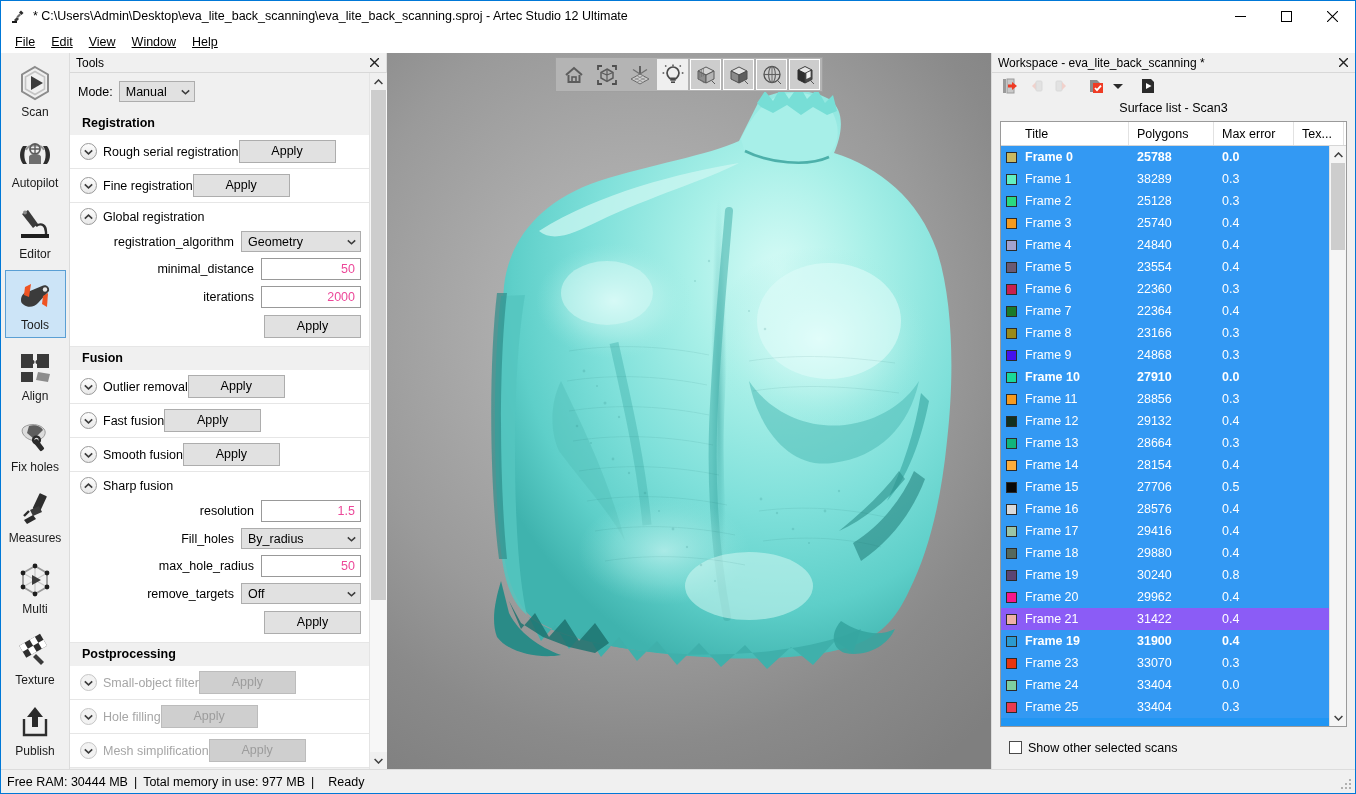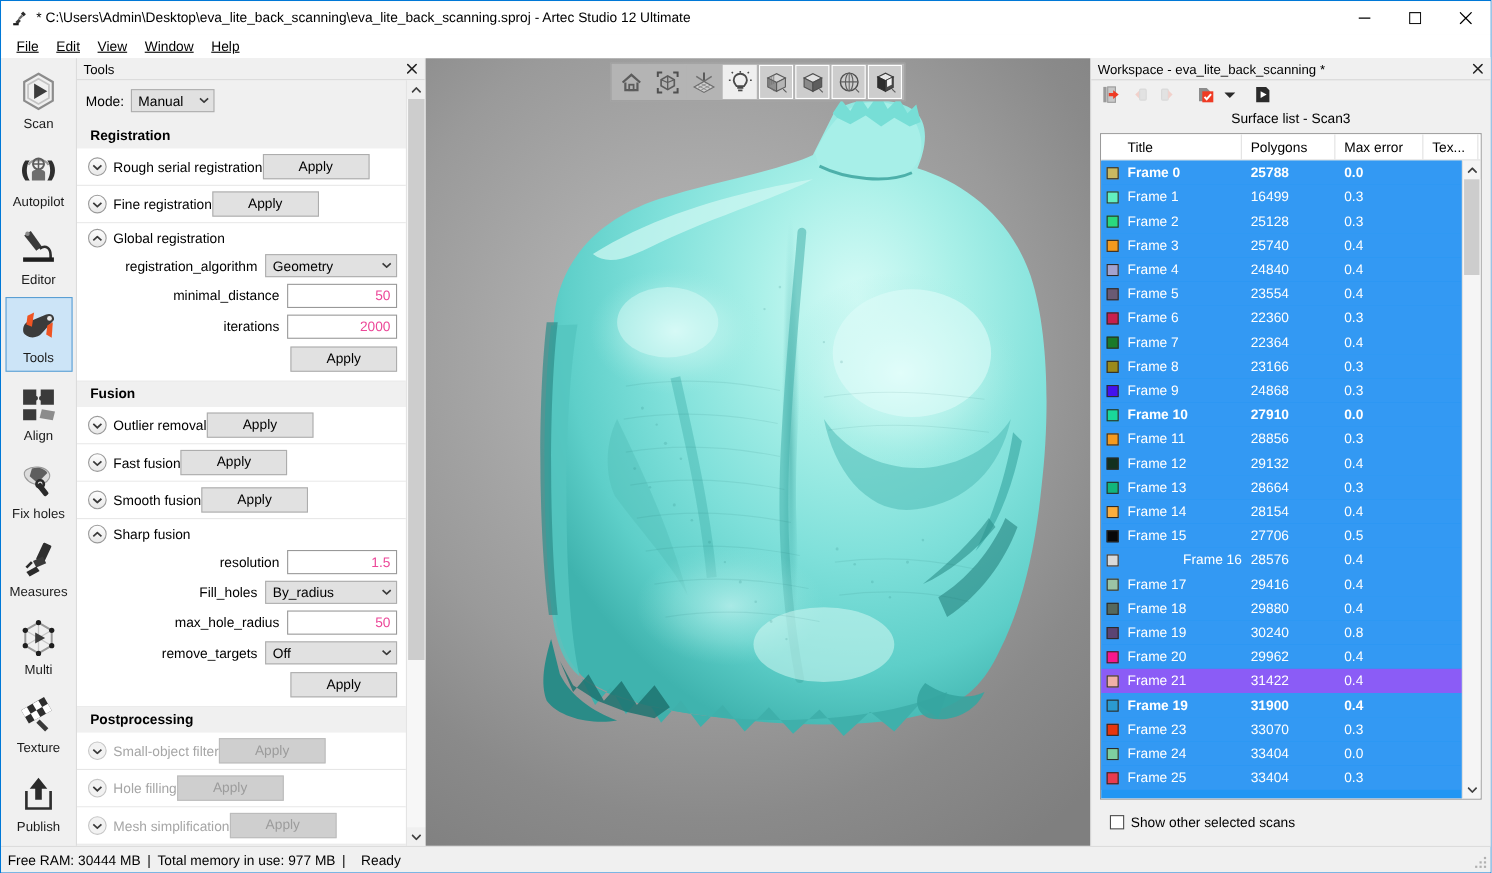--- a/index.html
+++ b/index.html
@@ -1114,21 +1114,21 @@
                 </div>
                 <div class="td" style="flex: 0 0 85px;">25788</div>
                 <div class="td" style="flex: 0 0 80px;">0.0</div>
                 <div class="td" style="flex: 0 0 50px;"></div>
               </div>
               <div class="trow" style="background: rgb(51, 153, 243);">
                 <div class="td" style="flex: 0 0 128px; padding-left: 0px;">
                   <span class="swatch" style="background: rgb(98, 240, 192);"></span>
                   <span style="margin-left: 8px;">Frame 1</span>
                 </div>
-                <div class="td" style="flex: 0 0 85px;">16499</div>
+                <div class="td" style="flex: 0 0 85px;">38289</div>
                 <div class="td" style="flex: 0 0 80px;">0.3</div>
                 <div class="td" style="flex: 0 0 50px;"></div>
               </div>
               <div class="trow" style="background: rgb(51, 153, 243);">
                 <div class="td" style="flex: 0 0 128px; padding-left: 0px;">
                   <span class="swatch" style="background: rgb(42, 217, 127);"></span>
                   <span style="margin-left: 8px;">Frame 2</span>
                 </div>
                 <div class="td" style="flex: 0 0 85px;">25128</div>
                 <div class="td" style="flex: 0 0 80px;">0.3</div>
@@ -1245,21 +1245,21 @@
               <div class="trow" style="background: rgb(51, 153, 243);">
                 <div class="td" style="flex: 0 0 128px; padding-left: 0px;">
                   <span class="swatch" style="background: rgb(8, 8, 8);"></span>
                   <span style="margin-left: 8px;">Frame 15</span>
                 </div>
                 <div class="td" style="flex: 0 0 85px;">27706</div>
                 <div class="td" style="flex: 0 0 80px;">0.5</div>
                 <div class="td" style="flex: 0 0 50px;"></div>
               </div>
               <div class="trow" style="background: rgb(51, 153, 243);">
-                <div class="td" style="flex: 0 0 128px; padding-left: 0px; justify-content: space-between;">
+                <div class="td" style="flex: 0 0 128px; padding-left: 0px;">
                   <span class="swatch" style="background: rgb(218, 218, 218);"></span>
                   <span style="margin-left: 8px;">Frame 16</span>
                 </div>
                 <div class="td" style="flex: 0 0 85px;">28576</div>
                 <div class="td" style="flex: 0 0 80px;">0.4</div>
                 <div class="td" style="flex: 0 0 50px;"></div>
               </div>
               <div class="trow" style="background: rgb(51, 153, 243);">
                 <div class="td" style="flex: 0 0 128px; padding-left: 0px;">
                   <span class="swatch" style="background: rgb(155, 196, 165);"></span>

